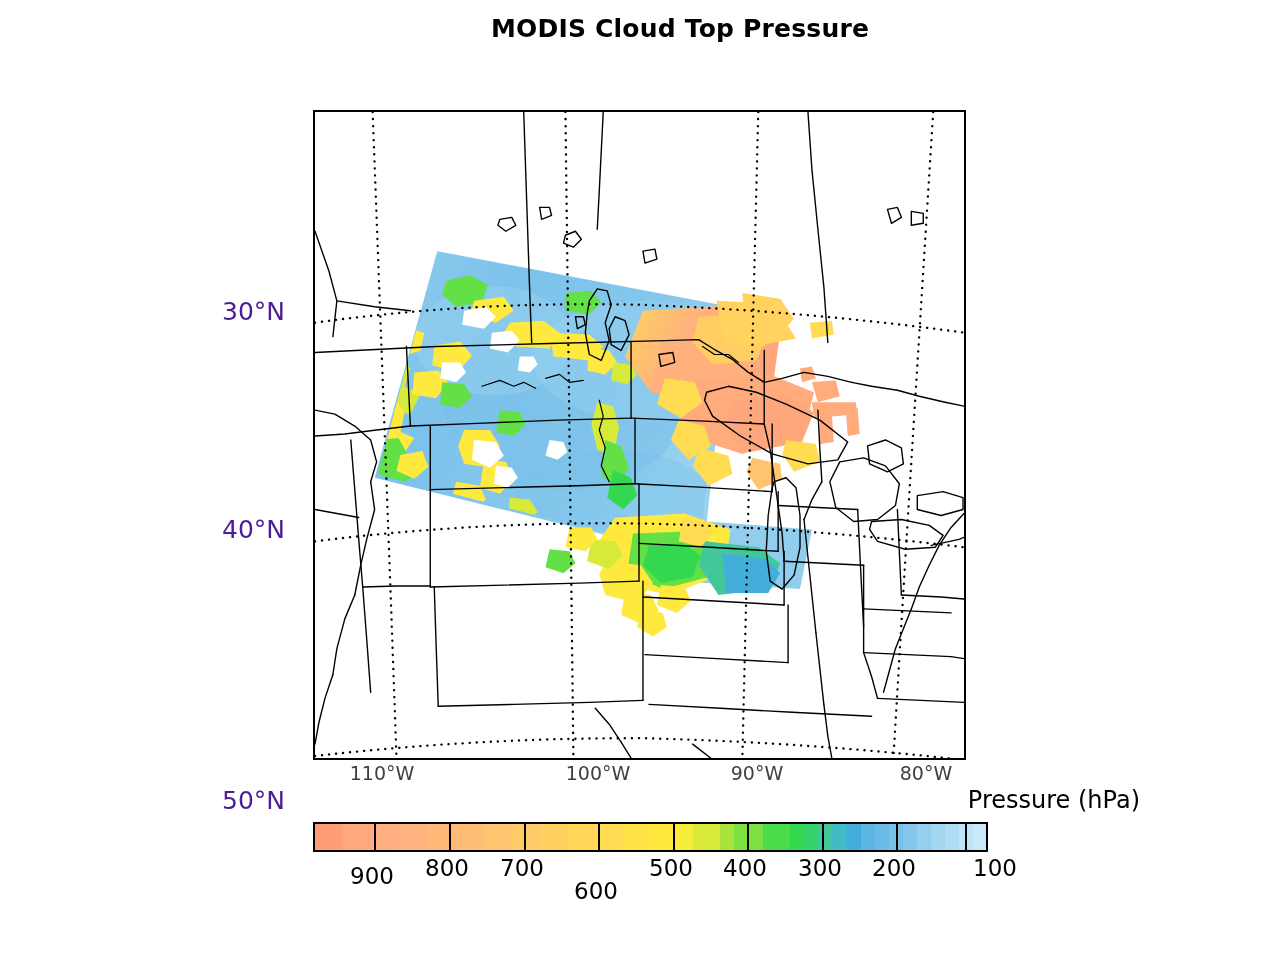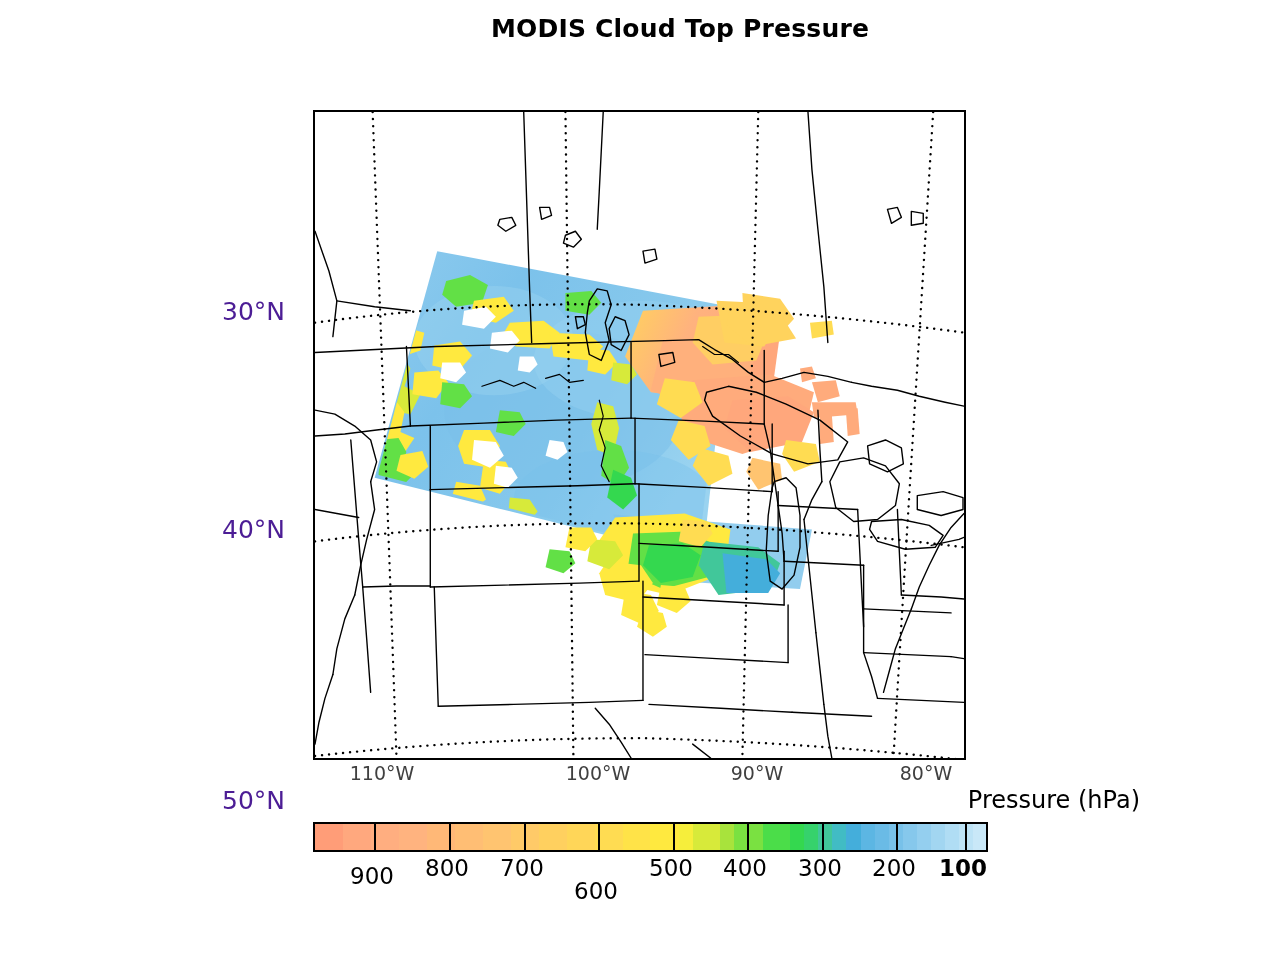--- a/index.html
+++ b/index.html
@@ -369,15 +369,15 @@
   </div>
 
   <div class="cbar-label" style="left:317px;margin-top:8px;">900</div>
   <div class="cbar-label" style="left:392px;">800</div>
   <div class="cbar-label" style="left:467px;">700</div>
   <div class="cbar-label" style="left:541px;margin-top:23px;">600</div>
   <div class="cbar-label" style="left:616px;">500</div>
   <div class="cbar-label" style="left:690px;">400</div>
   <div class="cbar-label" style="left:765px;">300</div>
   <div class="cbar-label" style="left:839px;">200</div>
-  <div class="cbar-label" style="left:908px;font-weight:bold;">100</div>
+  <div class="cbar-label" style="left:940px;">100</div>
 
 </div>
 
 </body></html>

